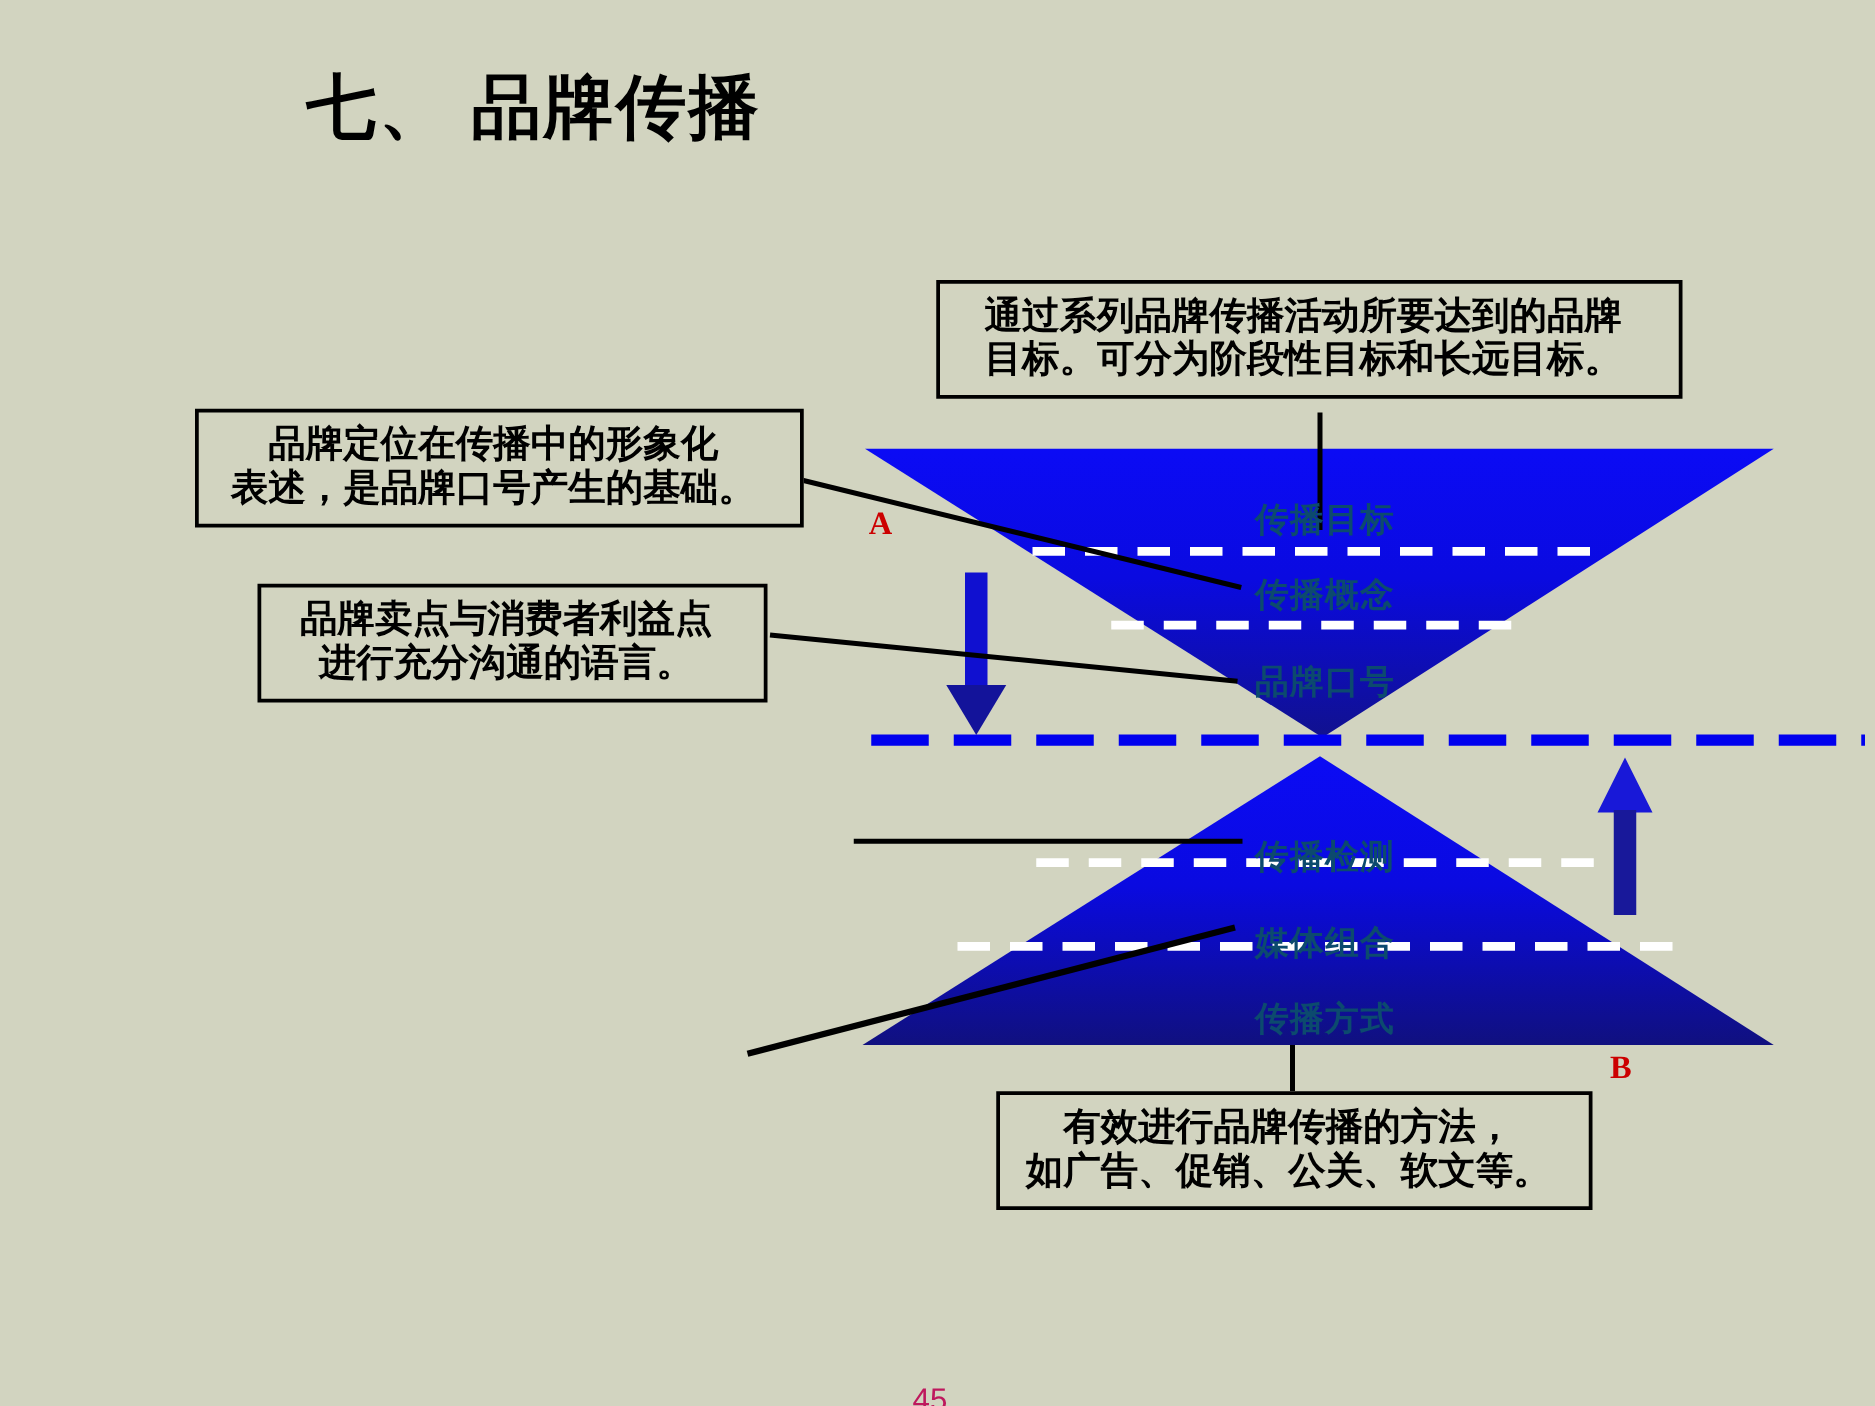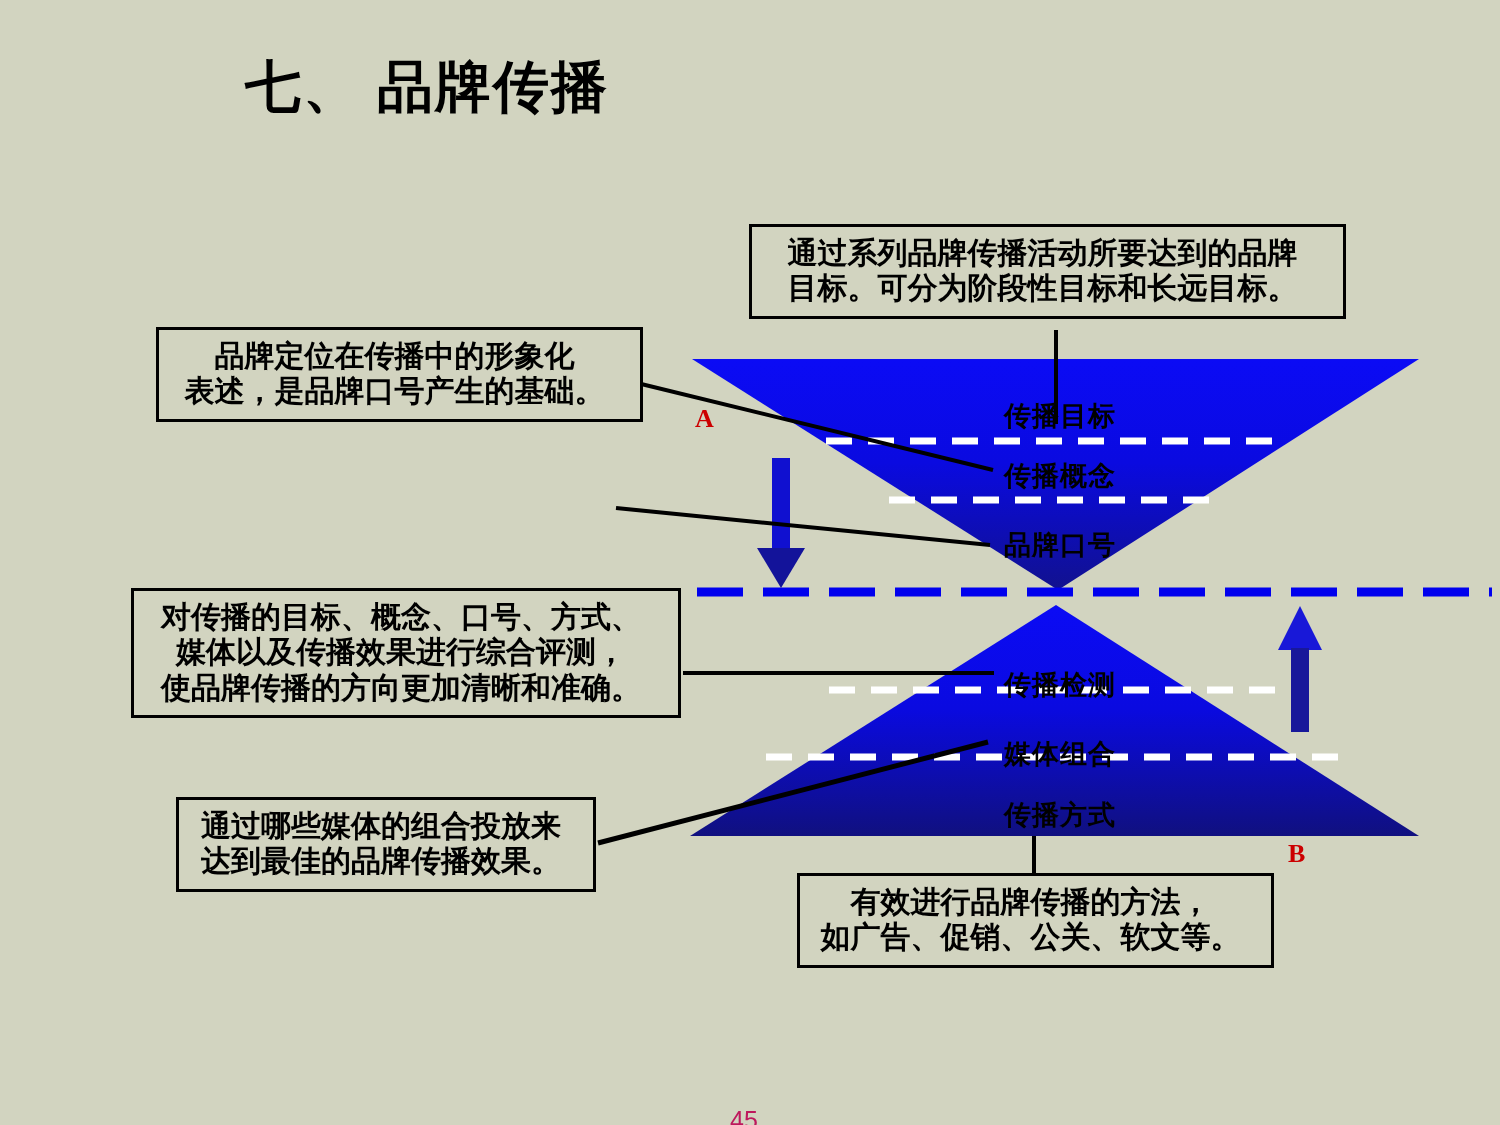--- a/index.html
+++ b/index.html
@@ -62,21 +62,21 @@
     left: 0;
     top: 0;
     width: 1500px;
     height: 1125px;
     overflow: visible;
   }
 
   
   .tier-label {
     position: absolute;
-    color: #000000;
+    color: #0c4a6e;
     font-weight: bold;
     font-size: 27px;
     letter-spacing: 1px;
     white-space: nowrap;
     text-align: center;
     font-family: "Liberation Serif", "DejaVu Serif", serif;
   }
   #tier-goal     { left: 1000px; top: 398px; }
   #tier-concept  { left: 1000px; top: 458px; }
   #tier-slogan   { left: 1000px; top: 527px; }
@@ -177,27 +177,24 @@
 
     <polyline points="1034,836 1034,873" fill="none" stroke="#000000" stroke-width="4"></polyline>
   </svg>
 
   <div class="callout" id="box-goal">通过系列品牌传播活动所要达到的品牌
 目标。可分为阶段性目标和长远目标。</div>
 
   <div class="callout" id="box-concept">品牌定位在传播中的形象化
 表述，是品牌口号产生的基础。</div>
 
-
-  <div class="callout" id="box-monitor">对传播的目标、概念、口号、方式、
-媒体以及传播效果进行综合评测，
-使品牌传播的方向更加清晰和准确。</div>
-
-  <div class="callout" id="box-media">通过哪些媒体的组合投放来
-达到最佳的品牌传播效果。</div>
+  <div class="callout" id="box-slogan">品牌卖点与消费者利益点
+进行充分沟通的语言。</div>
+
+
 
   <div class="callout" id="box-method">有效进行品牌传播的方法，
 如广告、促销、公关、软文等。</div>
 
   <div class="tier-label" id="tier-goal" style="left: 1004px;">传播目标</div>
   <div class="tier-label" id="tier-concept" style="left: 1004px;">传播概念</div>
   <div class="tier-label" id="tier-slogan" style="left: 1004px;">品牌口号</div>
 
   <div class="tier-label" id="tier-detect" style="left: 1004px;">传播检测</div>
   <div class="tier-label" id="tier-mediamix" style="left: 1004px;">媒体组合</div>

